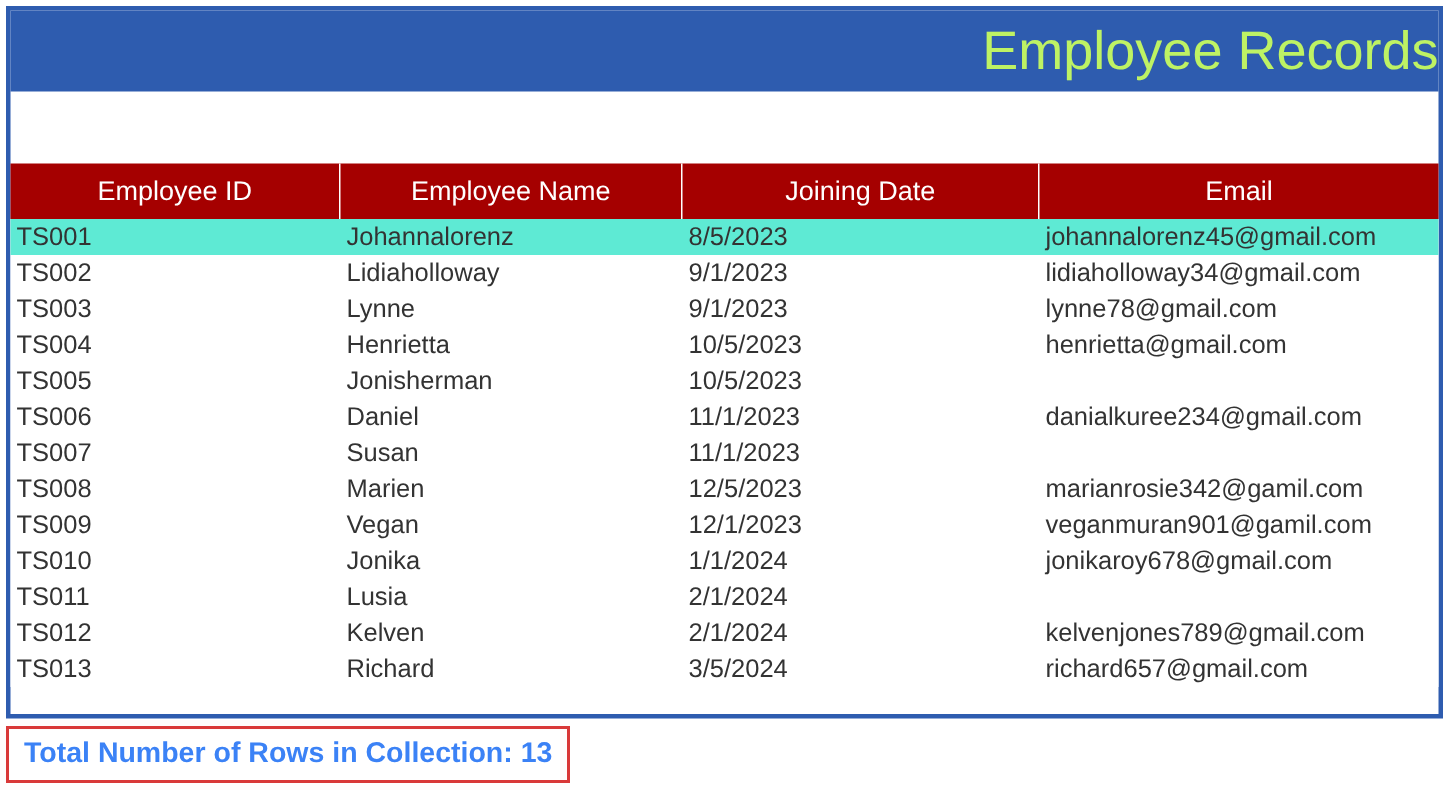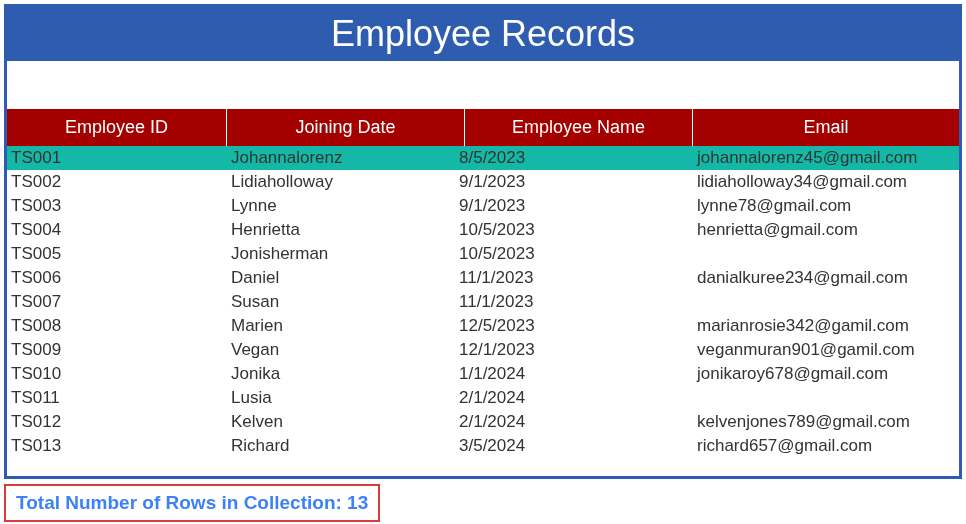--- a/index.html
+++ b/index.html
@@ -11,22 +11,22 @@
       font-family: 'Segoe UI', Tahoma, Geneva, Verdana, sans-serif;
       background: #ffffff;
       padding: 4px;
       width: 966px;
     }
     .container {
       border: 3px solid #2e5caf;
     }
     .title-bar {
       background: #2e5caf;
-      color: #ffffff;
-      text-align: center;
+      color: #bef264;
+      text-align: right;
       font-size: 36px;
       font-weight: 400;
       padding: 6px 0;
     }
     .header-row {
       display: flex;
       background: #a50000;
       color: #ffffff;
       font-size: 18px;
       font-weight: 400;
@@ -46,21 +46,21 @@
     .col-email { flex: 1; }
     .data-rows {
       background: #ffffff;
     }
     .data-row {
       display: flex;
       font-size: 17px;
       color: #333333;
     }
     .data-row.selected {
-      background: #14b8a6;
+      background: #5eead4;
     }
     .data-cell {
       padding: 2px 4px 2px 4px;
       overflow: hidden;
       white-space: nowrap;
     }
     .spacer {
       height: 18px;
     }
     .total-box {
@@ -75,22 +75,22 @@
   </style>
 </head>
 <body>
 
 
 
 <div class="container">
   <div class="title-bar">Employee Records</div>
   <div class="header-row">
     <div class="header-cell col-id">Employee ID</div>
+    <div class="header-cell col-name">Employee Name</div>
     <div class="header-cell col-date">Joining Date</div>
-    <div class="header-cell col-name">Employee Name</div>
     <div class="header-cell col-email">Email</div>
   </div>
   <div class="data-rows" id="data-rows">
       <div class="data-row selected">
         <div class="data-cell col-id">TS001</div>
         <div class="data-cell col-name">Johannalorenz</div>
         <div class="data-cell col-date">8/5/2023</div>
         <div class="data-cell col-email">johannalorenz45@gmail.com</div>
       </div>
       <div class="data-row">

